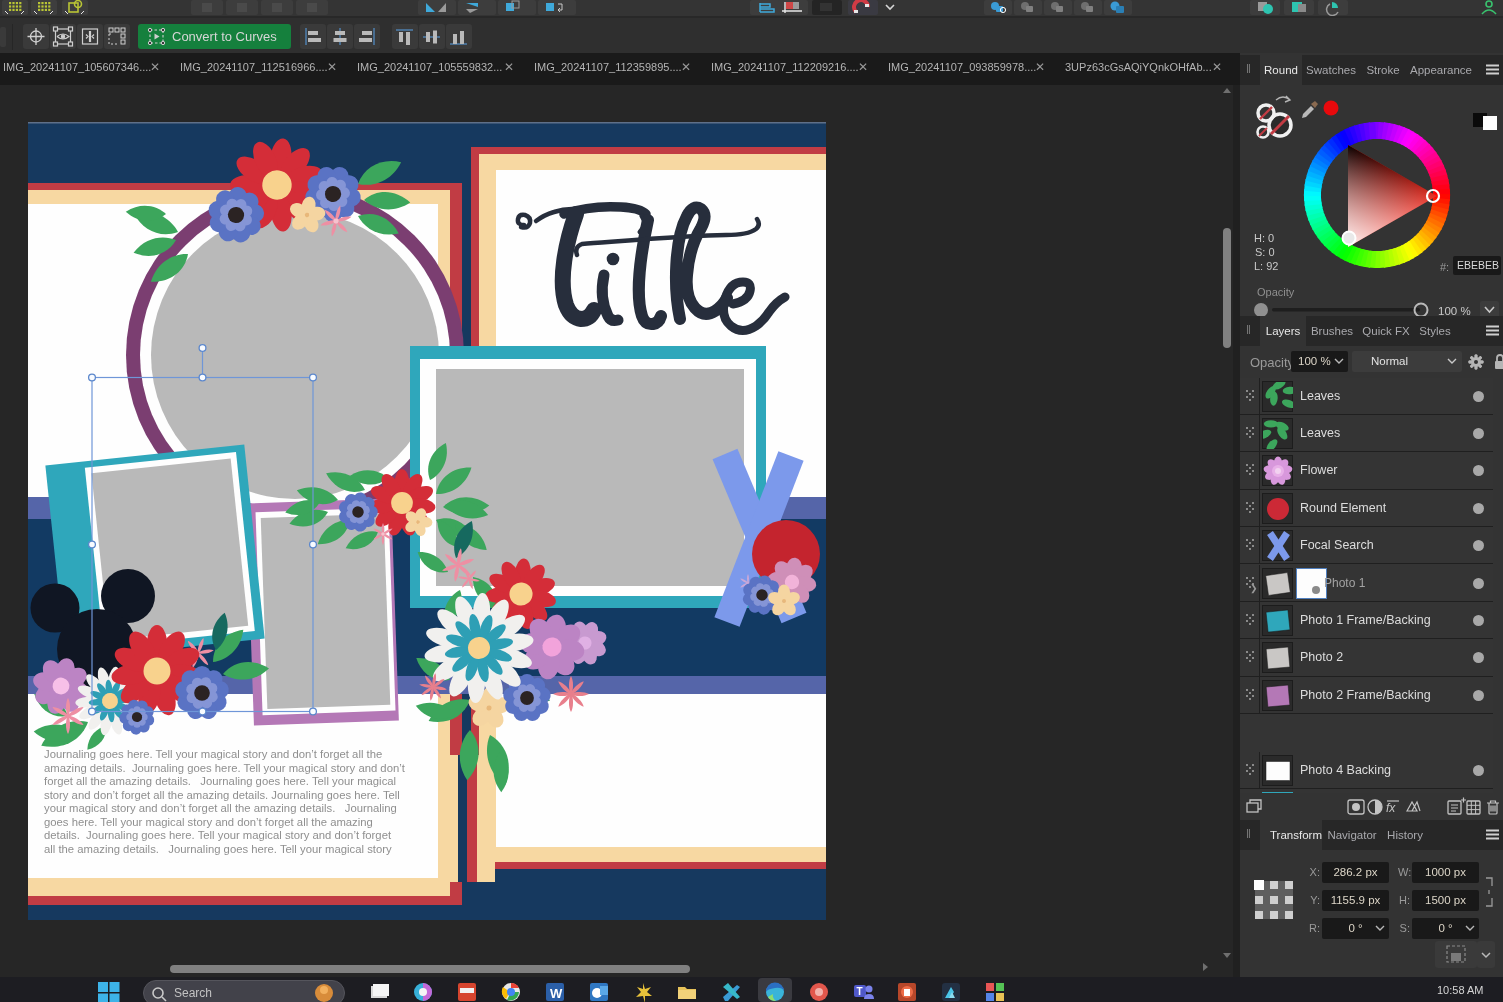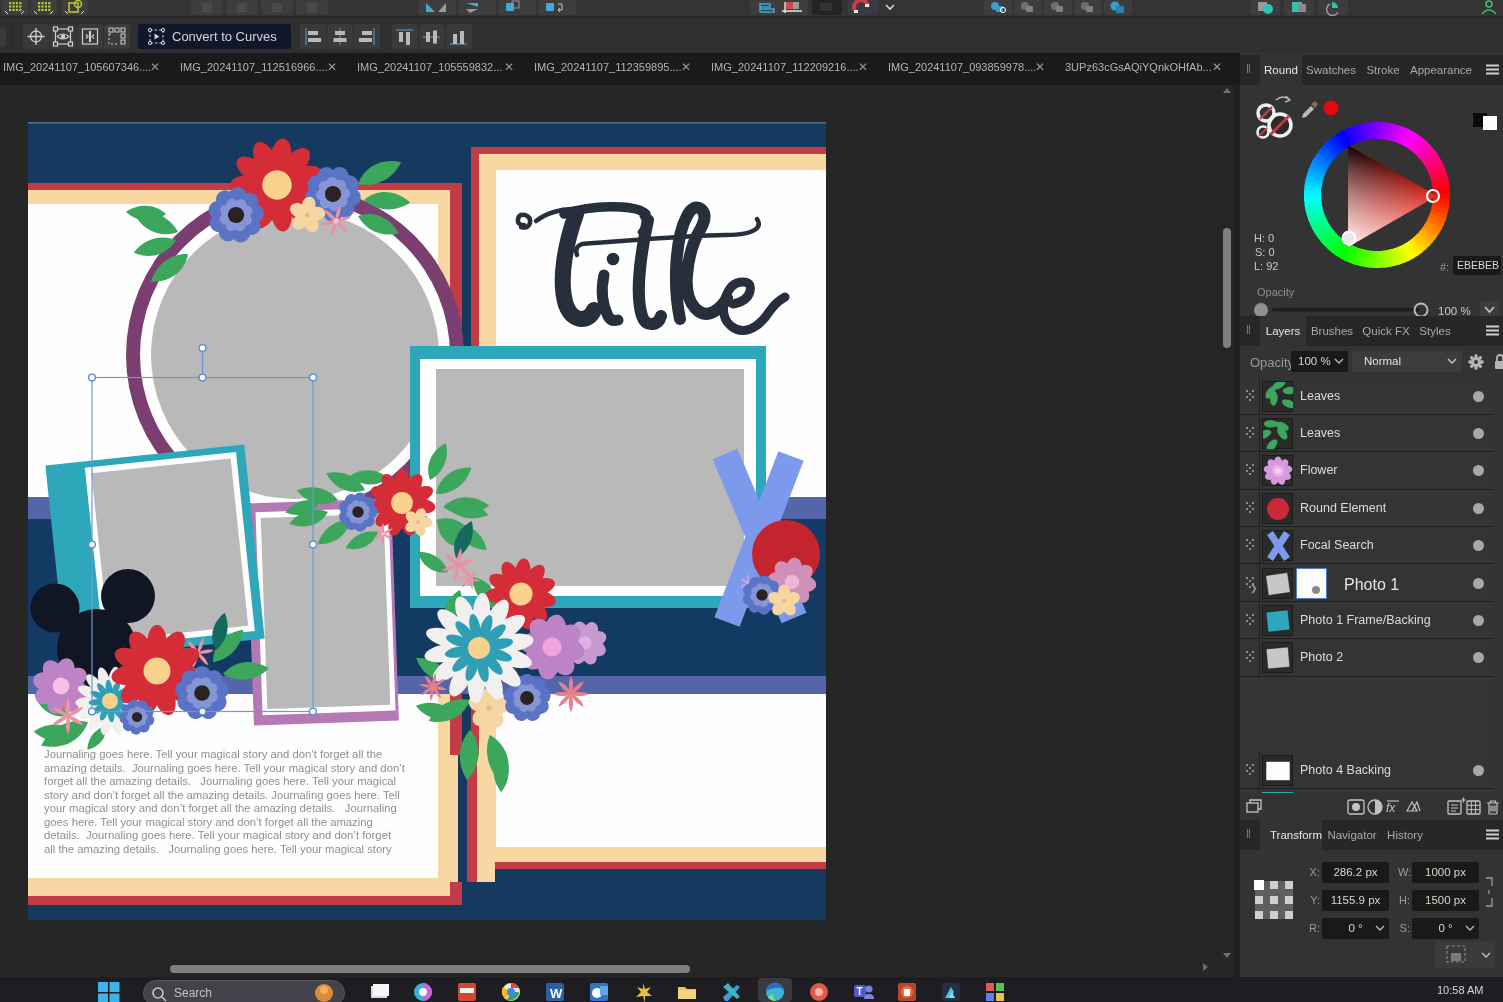--- a/index.html
+++ b/index.html
@@ -153,21 +153,21 @@
       </g>
       <g transform="translate(81,0)" fill="#cfcfcf">
         <rect x="5" y="4" width="4" height="4" fill="none" stroke="#cfcfcf"></rect>
         <rect x="11" y="4" width="4" height="4" fill="none" stroke="#cfcfcf"></rect>
         <rect x="17" y="4" width="4" height="4" fill="none" stroke="#cfcfcf"></rect>
         <rect x="17" y="10" width="4" height="4" fill="none" stroke="#cfcfcf"></rect>
         <rect x="17" y="16" width="4" height="4" fill="none" stroke="#cfcfcf"></rect>
         <path d="M5,10 h4 v0 M5,10 v10 h10" stroke="#cfcfcf" stroke-dasharray="2,2" fill="none"></path>
       </g>
     </svg>
-    <div class="abs" style="left:138px;top:6px;width:153px;height:25px;background:#0f172a;border-radius:3px;color:#d6d6d6;font-size:13px;line-height:25px"><svg width="22" height="25" style="vertical-align:top;margin-left:8px">
+    <div class="abs" style="left:138px;top:6px;width:153px;height:25px;background:#15803d;border-radius:3px;color:#d6d6d6;font-size:13px;line-height:25px"><svg width="22" height="25" style="vertical-align:top;margin-left:8px">
         <rect x="4" y="6" width="13" height="13" fill="none" stroke="#cfcfcf" stroke-dasharray="2.5,2" stroke-width="1.1"></rect>
         <path d="M8.5,9.5 l5,3 -5,3 Z" fill="#cfcfcf"></path>
         <circle cx="4" cy="6" r="1.7" fill="#3a3a3a" stroke="#cfcfcf"></circle>
         <circle cx="17" cy="6" r="1.7" fill="#3a3a3a" stroke="#cfcfcf"></circle>
         <circle cx="4" cy="19" r="1.7" fill="#3a3a3a" stroke="#cfcfcf"></circle>
         <circle cx="17" cy="19" r="1.7" fill="#3a3a3a" stroke="#cfcfcf"></circle>
       </svg><span style="margin-left:4px">Convert to Curves</span></div>
     <svg class="abs" style="left:300px;top:6px" width="180" height="25">
       <g transform="translate(0,0)">
         <rect x="0" y="0" width="26" height="25" rx="3" fill="#3a3a3a"></rect>
@@ -990,21 +990,21 @@
       <div class="abs" style="left:174px;top:0;width:42px;height:30px;color:#a9a9ad;font-size:11.5px;text-align:center;line-height:30px">Styles</div>
       <svg class="abs" style="left:246px;top:9px" width="14" height="12">
         <path d="M0,1.5 h13 M0,5.5 h13 M0,9.5 h13" stroke="#cfcfcf" stroke-width="2"></path>
       </svg>
     </div>
     <div class="abs" style="left:0;top:293px;width:263px;height:31px;background:#333333">
       <div class="abs txt" style="left:10px;top:9px;color:#9a9a9a;font-size:13px">Opacity:</div>
       <div class="abs" style="left:51px;top:5px;width:57px;height:21px;background:#191919;border-radius:2px;color:#ddd6c8;font-size:11.5px"><span style="margin-left:7px;line-height:21px">100 %</span><svg width="10" height="8" style="position:absolute;right:4px;top:7px">
           <path d="M1,1 l4,4 4,-4" stroke="#b9b9b9" stroke-width="1.4" fill="none"></path>
         </svg></div>
-      <div class="abs" style="left:112px;top:5px;width:110px;height:21px;background:#3c3c3c;border-radius:2px;color:#e2e2e2;font-size:11.5px"><span style="margin-left:12px;line-height:21px">Normal</span><svg width="10" height="8" style="position:absolute;right:5px;top:7px">
+      <div class="abs" style="left:112px;top:5px;width:110px;height:21px;background:#3c3c3c;border-radius:2px;color:#e2e2e2;font-size:11.5px"><span style="margin-left:19px;line-height:21px">Normal</span><svg width="10" height="8" style="position:absolute;right:5px;top:7px">
           <path d="M1,1 l4,4 4,-4" stroke="#c9c9c9" stroke-width="1.4" fill="none"></path>
         </svg></div>
       <svg class="abs" style="left:227px;top:6px" width="40" height="20">
         <g fill="#b5b5b5">
           <rect x="7.6" y="2.5" width="2.8" height="15" rx="1" transform="rotate(0 9 10)"></rect>
           <rect x="7.6" y="2.5" width="2.8" height="15" rx="1" transform="rotate(45 9 10)"></rect>
           <rect x="7.6" y="2.5" width="2.8" height="15" rx="1" transform="rotate(90 9 10)"></rect>
           <rect x="7.6" y="2.5" width="2.8" height="15" rx="1" transform="rotate(135 9 10)"></rect>
           <rect x="7.6" y="2.5" width="2.8" height="15" rx="1" transform="rotate(180 9 10)"></rect>
           <rect x="7.6" y="2.5" width="2.8" height="15" rx="1" transform="rotate(225 9 10)"></rect>
@@ -1163,21 +1163,21 @@
       <div class="abs" style="left:19px;top:0;width:1px;height:100%;background:#1f1f1f"></div>
       <div class="abs" style="left:22px;top:3px;width:31px;height:31px;background:#2a2a2a;border:1px solid #1c1c1c"><svg width="30" height="30">
           <g transform="translate(15 15) rotate(-8)">
             <rect x="-11.0" y="-10.0" width="22" height="20" fill="#c9c7c5" stroke="#1a1a1a" stroke-width="0.5"></rect>
           </g>
         </svg></div>
       <div class="abs" style="left:10px;top:18px;color:#9a9a9a;font-size:9px">❯</div>
       <div class="abs" style="left:56px;top:3px;width:31px;height:31px;background:#fdfdfd;border:1.5px solid #4f7fbf"><svg width="28" height="28">
           <circle cx="19" cy="21" r="4" fill="#8a8a8a"></circle>
         </svg></div>
-      <div class="abs txt" style="left:104px;top:11px;color:#e5e5e5;font-size:16px">Photo 1</div>
+      <div class="abs txt" style="left:84px;top:11px;color:#a3a3a3;font-size:12px">Photo 1</div>
       <div class="abs" style="left:233px;top:13px;width:11px;height:11px;border-radius:50%;background:#a8a8a8"></div>
     </div>
     <div class="abs" style="left:0;top:548.9px;width:253px;height:37.4px;background:#343434;border-bottom:1px solid #1f1f1f">
       <svg class="abs" style="left:6px;top:12px" width="10" height="12">
         <rect x="0" y="0" width="2" height="2" fill="#8a8a8a"></rect>
         <rect x="6" y="0" width="2" height="2" fill="#8a8a8a"></rect>
         <rect x="3" y="3" width="2" height="2" fill="#8a8a8a"></rect>
         <rect x="0" y="6" width="2" height="2" fill="#8a8a8a"></rect>
         <rect x="6" y="6" width="2" height="2" fill="#8a8a8a"></rect>
         <rect x="3" y="9" width="2" height="2" fill="#8a8a8a"></rect>
@@ -1200,20 +1200,38 @@
         <rect x="6" y="6" width="2" height="2" fill="#8a8a8a"></rect>
         <rect x="3" y="9" width="2" height="2" fill="#8a8a8a"></rect>
       </svg>
       <div class="abs" style="left:19px;top:0;width:1px;height:100%;background:#1f1f1f"></div>
       <div class="abs" style="left:22px;top:3px;width:31px;height:31px;background:#2a2a2a;border:1px solid #1c1c1c"><svg width="30" height="30">
           <g transform="translate(15 15) rotate(-5)">
             <rect x="-11.0" y="-10.0" width="22" height="20" fill="#c9c7c5" stroke="#1a1a1a" stroke-width="0.5"></rect>
           </g>
         </svg></div>
       <div class="abs txt" style="left:60px;top:11px;color:#dcdcdc;font-size:12.5px">Photo 2</div>
+      <div class="abs" style="left:233px;top:13px;width:11px;height:11px;border-radius:50%;background:#a8a8a8"></div>
+    </div>
+    <div class="abs" style="left:0;top:623.7px;width:253px;height:37.4px;background:#343434;border-bottom:1px solid #1f1f1f">
+      <svg class="abs" style="left:6px;top:12px" width="10" height="12">
+        <rect x="0" y="0" width="2" height="2" fill="#8a8a8a"></rect>
+        <rect x="6" y="0" width="2" height="2" fill="#8a8a8a"></rect>
+        <rect x="3" y="3" width="2" height="2" fill="#8a8a8a"></rect>
+        <rect x="0" y="6" width="2" height="2" fill="#8a8a8a"></rect>
+        <rect x="6" y="6" width="2" height="2" fill="#8a8a8a"></rect>
+        <rect x="3" y="9" width="2" height="2" fill="#8a8a8a"></rect>
+      </svg>
+      <div class="abs" style="left:19px;top:0;width:1px;height:100%;background:#1f1f1f"></div>
+      <div class="abs" style="left:22px;top:3px;width:31px;height:31px;background:#2a2a2a;border:1px solid #1c1c1c"><svg width="30" height="30">
+          <g transform="translate(15 15) rotate(-5)">
+            <rect x="-11.0" y="-10.0" width="22" height="20" fill="#b478b6" stroke="#1a1a1a" stroke-width="0.5"></rect>
+          </g>
+        </svg></div>
+      <div class="abs txt" style="left:60px;top:11px;color:#dcdcdc;font-size:12.5px">Photo 2 Frame/Backing</div>
       <div class="abs" style="left:233px;top:13px;width:11px;height:11px;border-radius:50%;background:#a8a8a8"></div>
     </div>
     <div class="abs" style="left:0;top:698.5px;width:253px;height:37.4px;background:#343434;border-bottom:1px solid #1f1f1f">
       <svg class="abs" style="left:6px;top:12px" width="10" height="12">
         <rect x="0" y="0" width="2" height="2" fill="#8a8a8a"></rect>
         <rect x="6" y="0" width="2" height="2" fill="#8a8a8a"></rect>
         <rect x="3" y="3" width="2" height="2" fill="#8a8a8a"></rect>
         <rect x="0" y="6" width="2" height="2" fill="#8a8a8a"></rect>
         <rect x="6" y="6" width="2" height="2" fill="#8a8a8a"></rect>
         <rect x="3" y="9" width="2" height="2" fill="#8a8a8a"></rect>

